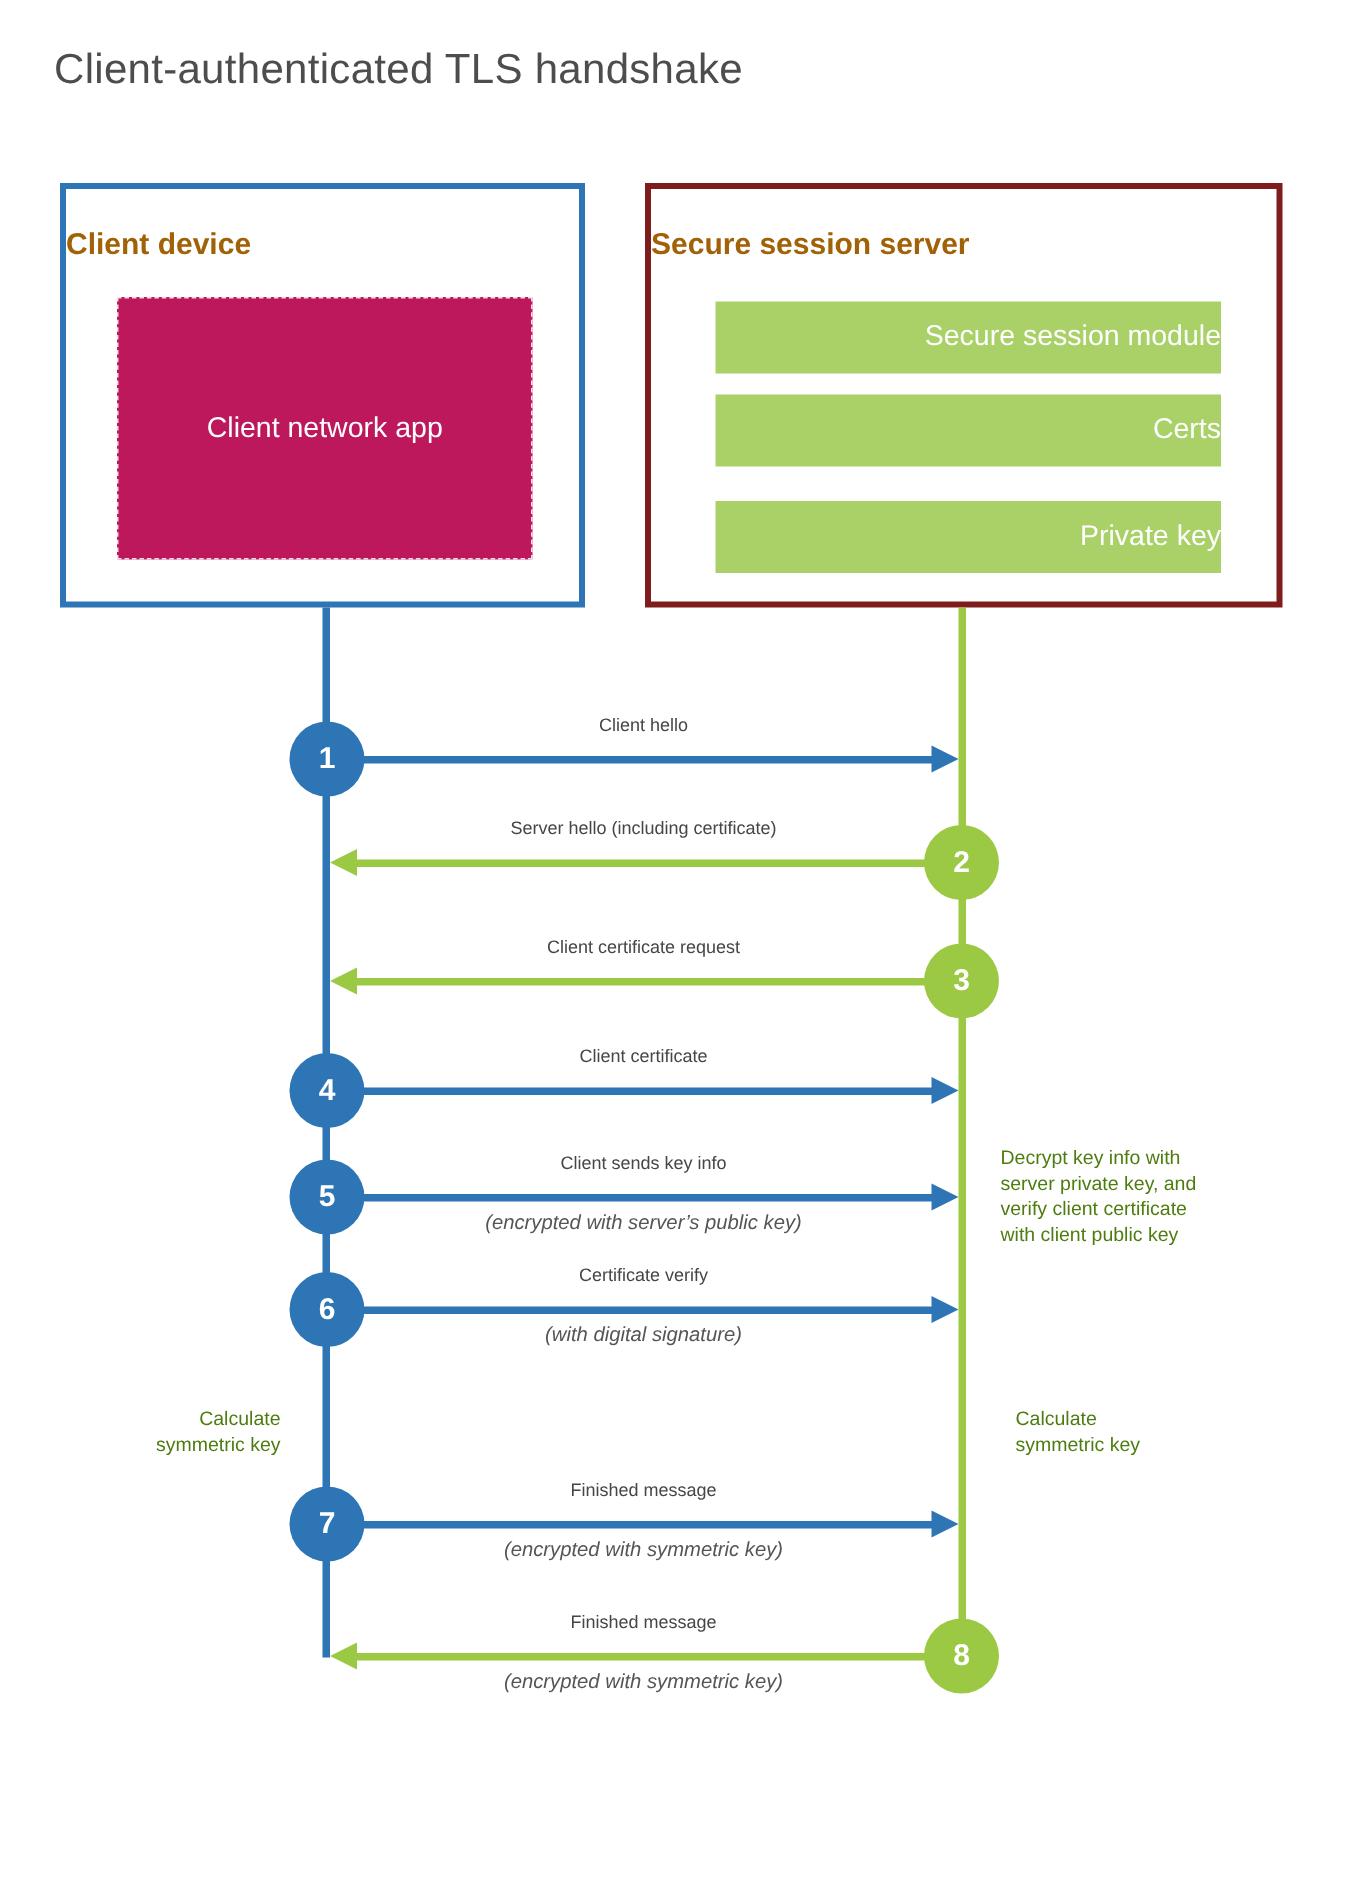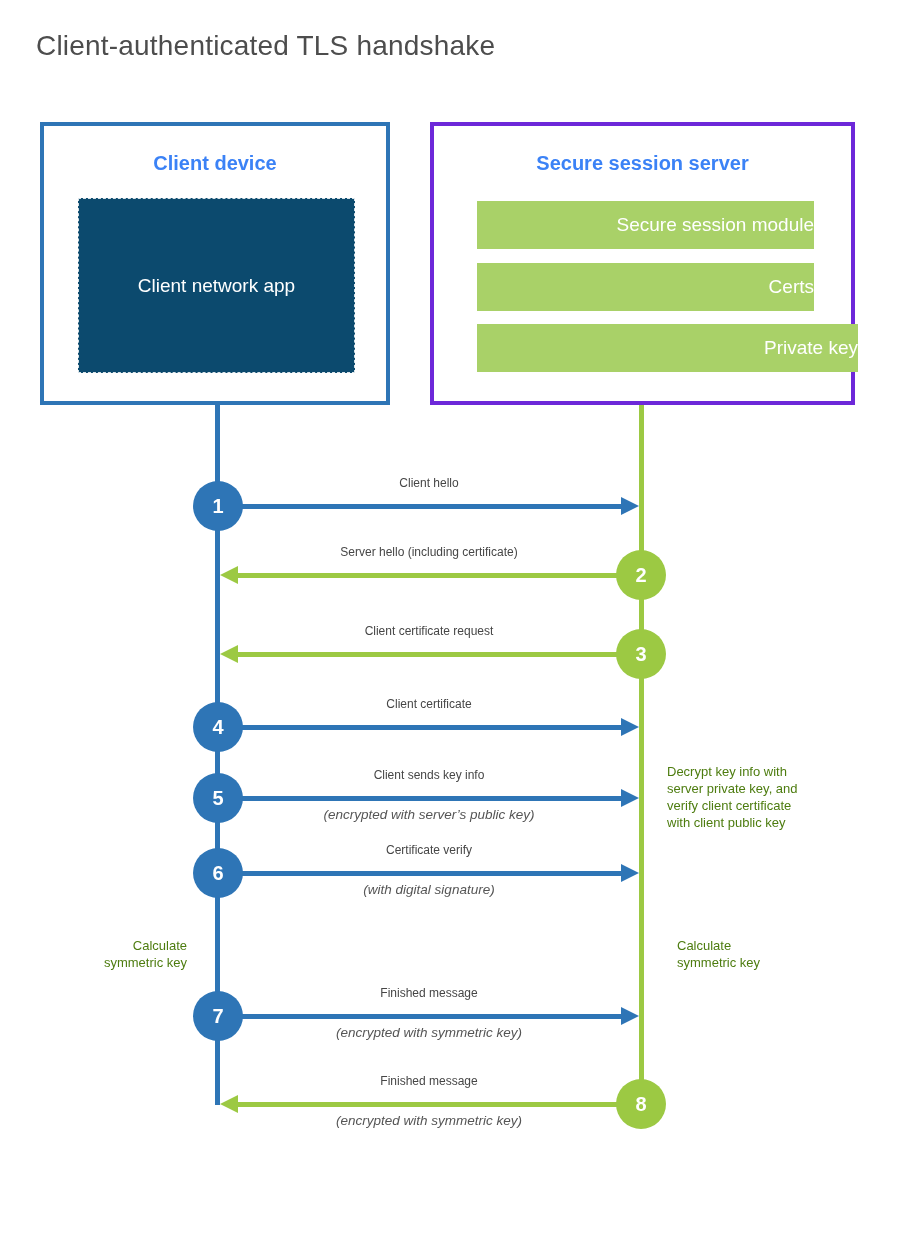--- a/index.html
+++ b/index.html
@@ -10,37 +10,37 @@
 
   
   .page-title {
     position:absolute; left:36px; top:30px;
     font-size:28px; font-weight:400; color:#4d4d4d; letter-spacing:0.2px;
   }
 
   
   .actor-box { position:absolute; top:122px; height:283px; background:#fff; box-sizing:border-box; }
   .client-box  { left:40px;  width:350px; border:4px solid #2e75b6; }
-  .server-box  { left:430px; width:425px; border:4px solid #6d28d9; }
+  .server-box  { left:430px; width:425px; border:4px solid #7f1d1d; }
   .actor-title {
-    position:absolute; top:26px; left:0; width:100%; text-align:center;
-    font-size:20px; font-weight:bold; color:#3b82f6;
+    position:absolute; top:26px; left:0; width:100%; text-align:left;
+    font-size:20px; font-weight:bold; color:#a16207;
   }
   .client-app {
     position:absolute; left:34px; top:72px; width:277px; height:175px;
-    background:#0c4a6e; border:1px dashed rgba(255,255,255,0.85); box-sizing:border-box;
+    background:#be185d; border:1px dashed rgba(255,255,255,0.85); box-sizing:border-box;
     display:flex; align-items:center; justify-content:center; text-align:left;
     color:#ffffff; font-size:19px; line-height:26px; padding:0 40px;
   }
   .server-bar {
     position:absolute; left:43px; width:337px; height:48px; background:#a9d168;
     display:flex; align-items:center; justify-content:flex-end;
     color:#ffffff; font-size:19px;
   }
-  .bar-1 { top:75px; } .bar-2 { top:137px; } .bar-3 { top:198px;padding-left:44px; }
+  .bar-1 { top:75px; } .bar-2 { top:137px; } .bar-3 { top:208px; }
 
   
   .lifeline { position:absolute; top:405px; width:5px; height:700px; z-index:1; }
   .lifeline.blue  { left:215px; background:#2e75b6; }
   .lifeline.green { left:639px; background:#9cc943; }
 
   
   .step { position:absolute; left:0; width:900px; height:0; z-index:2; }
   .circle {
     position:absolute; top:-25px; width:50px; height:50px; border-radius:50%;

